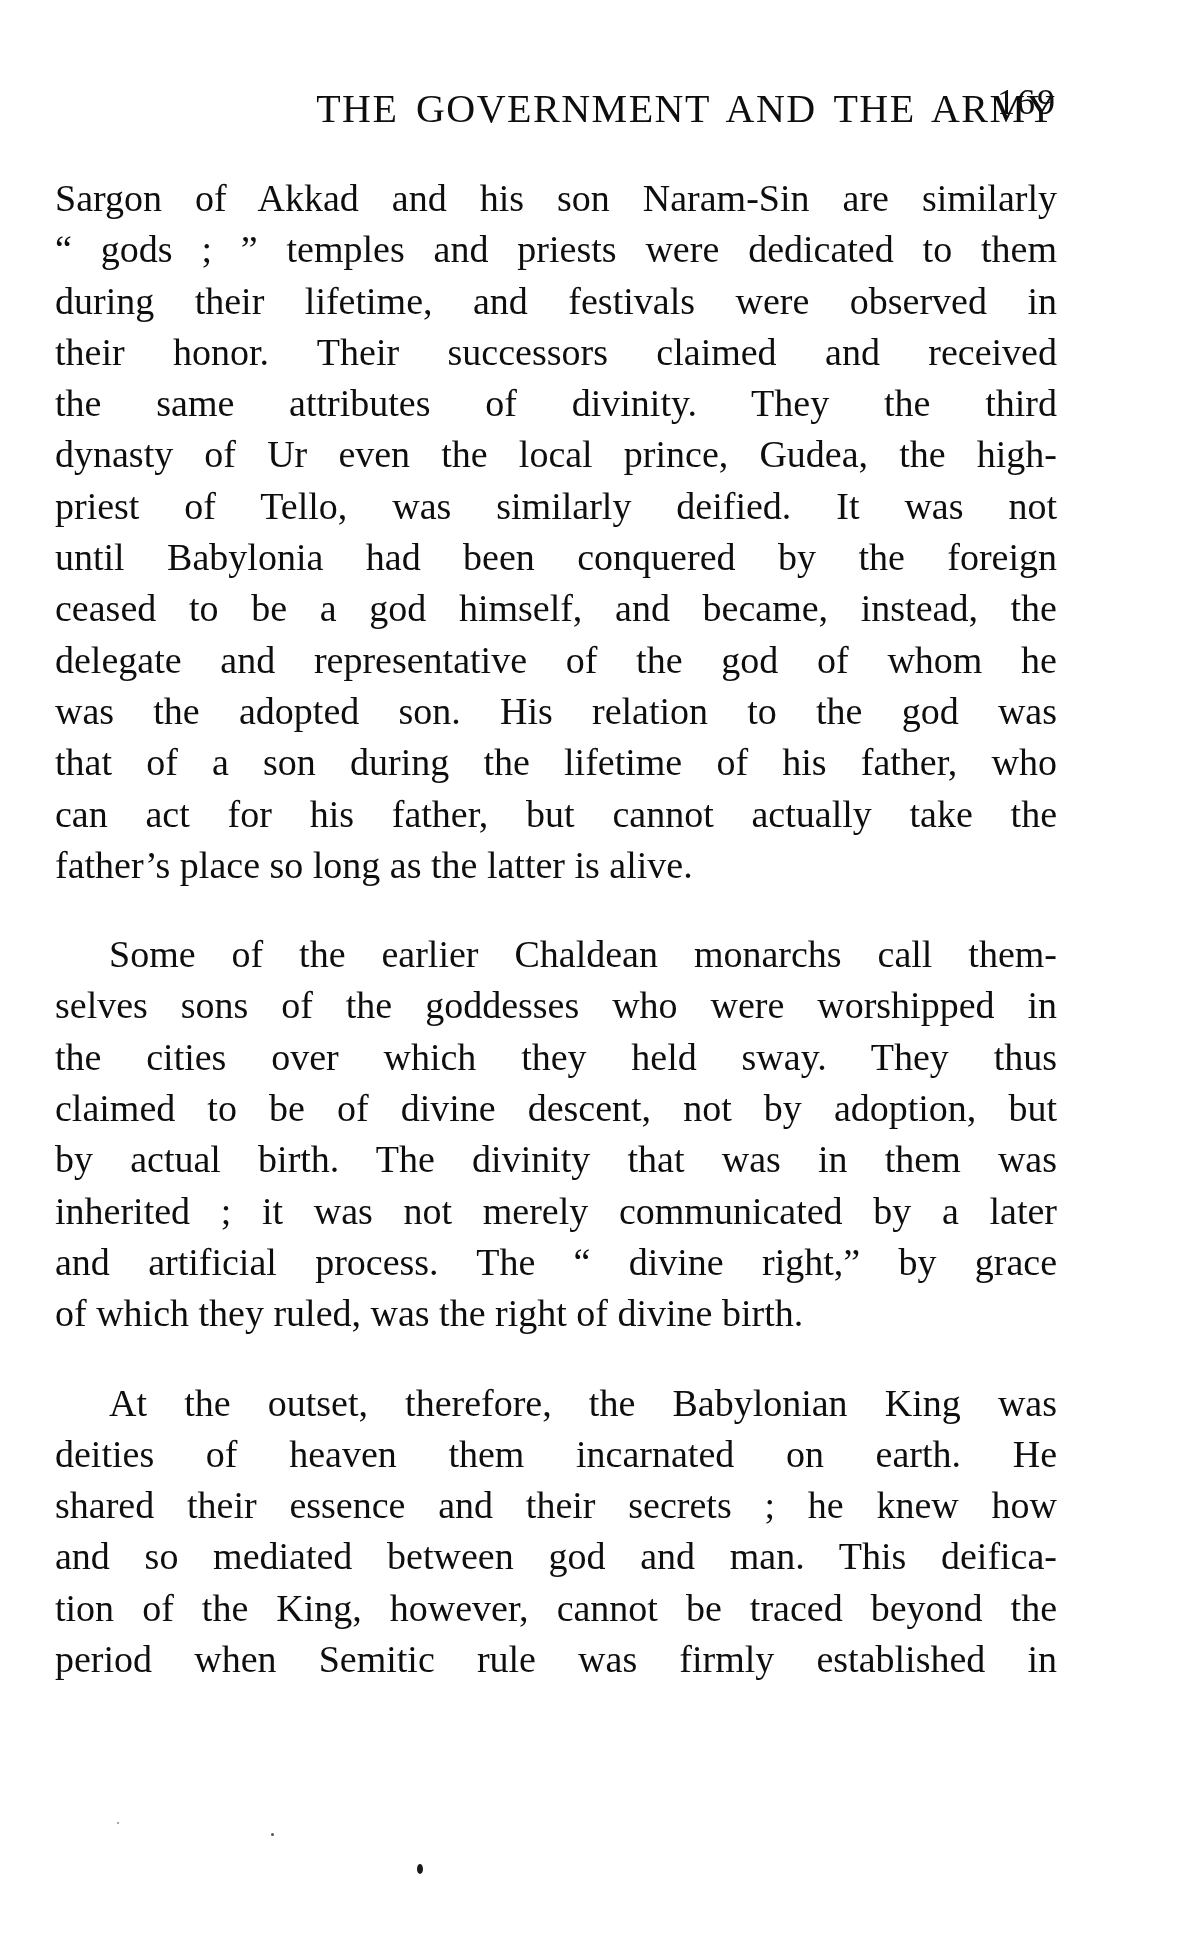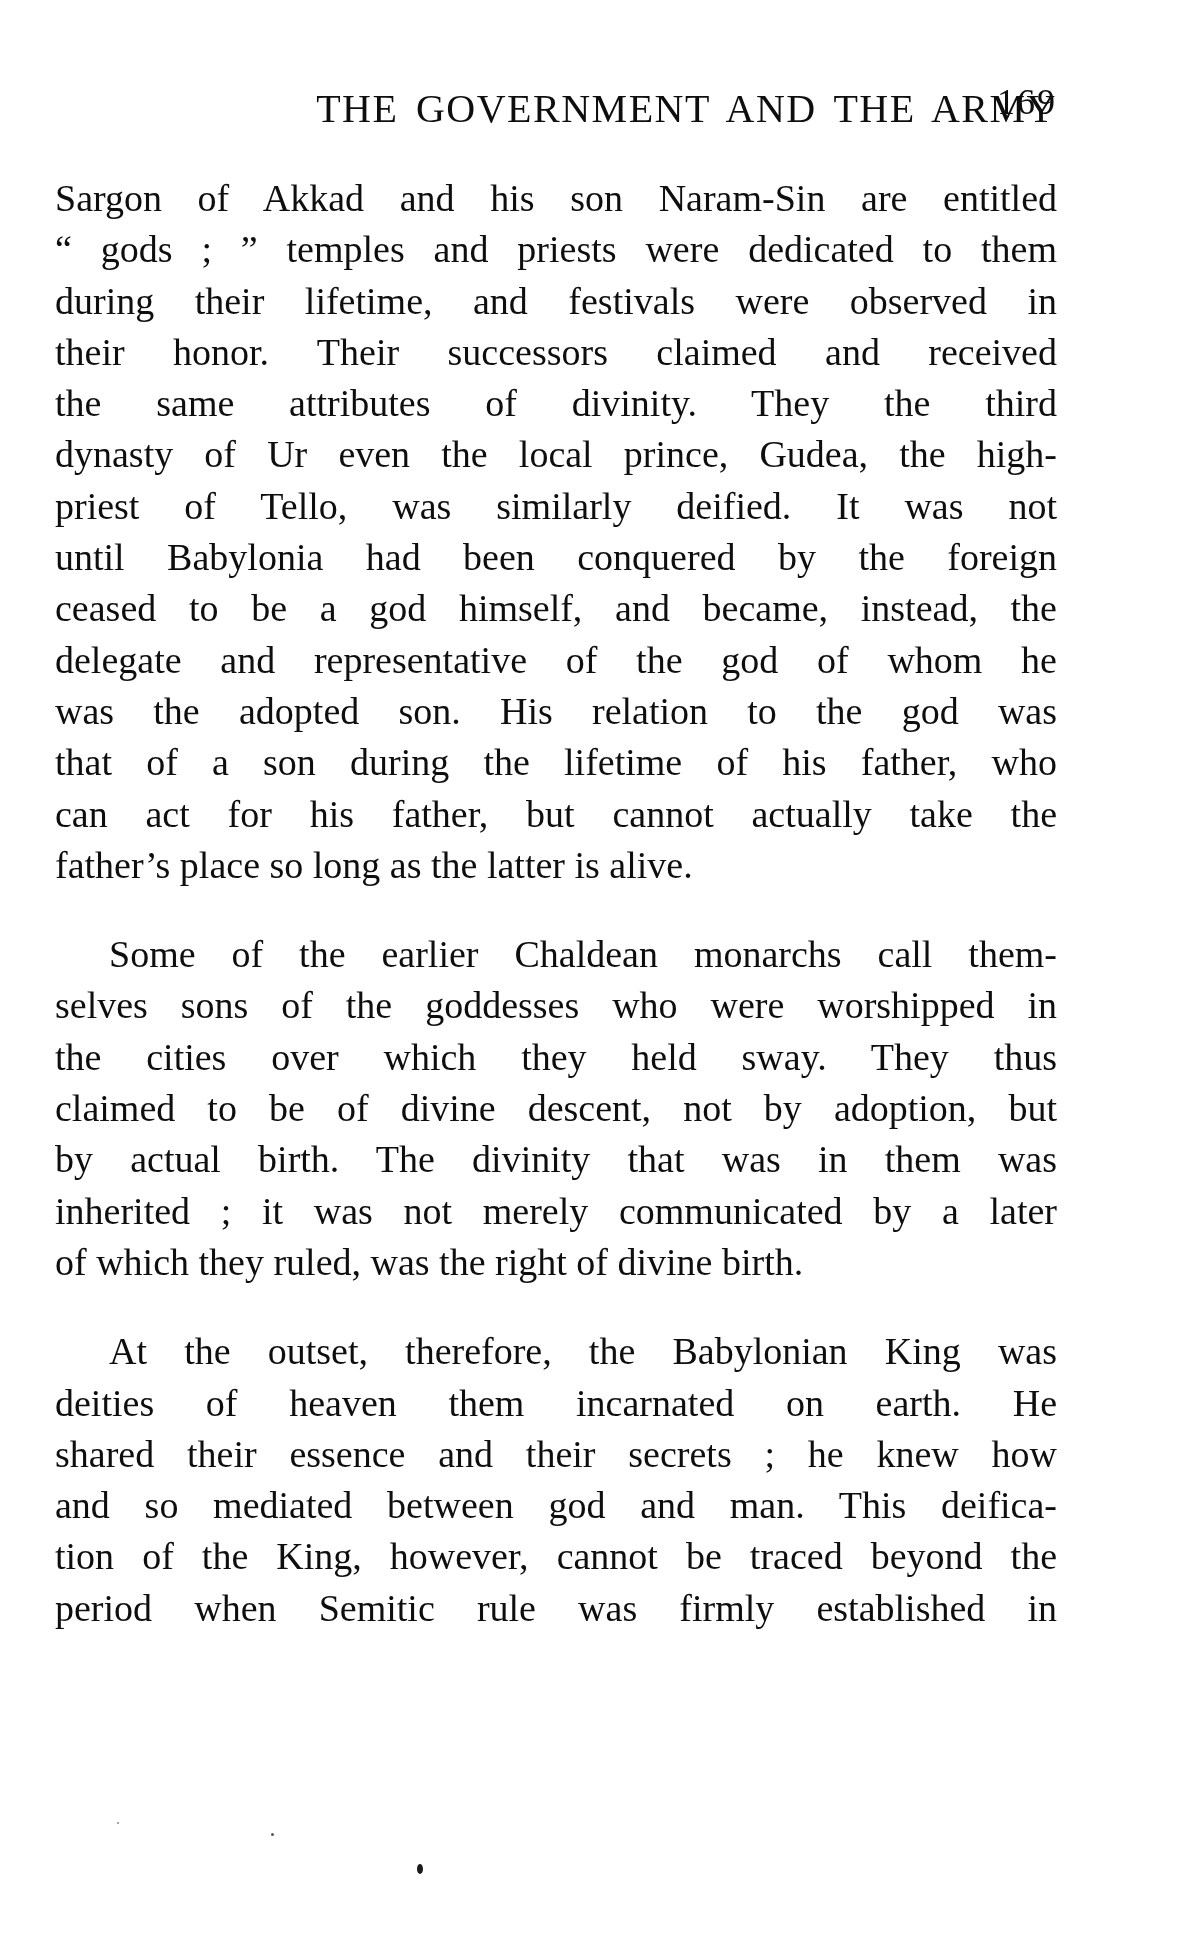--- a/index.html
+++ b/index.html
@@ -70,21 +70,21 @@
 
   <div class="running-header">
     <div class="header-title">THE GOVERNMENT AND THE ARMY</div>
     <div class="page-number">169</div>
   </div>
 
   <div class="body-text">
 
     <p class="para">
       </p>
-      <div class="line">Sargon of Akkad and his son Naram-Sin are entitled</div>
+      <div class="line">Sargon of Akkad and his son Naram-Sin are similarly</div>
       <div class="line">“ gods ; ” temples and priests were dedicated to them</div>
       <div class="line">during their lifetime, and festivals were observed in</div>
       <div class="line">their honor. Their successors claimed and received</div>
       <div class="line">the same attributes of divinity. They the third</div>
       <div class="line">dynasty of Ur even the local prince, Gudea, the high-</div>
       <div class="line">priest of Tello, was similarly deified. It was not</div>
       <div class="line">until Babylonia had been conquered by the foreign</div>
       <div class="line">ceased to be a god himself, and became, instead, the</div>
       <div class="line">delegate and representative of the god of whom he</div>
       <div class="line">was the adopted son. His relation to the god was</div>
@@ -94,20 +94,21 @@
     <p></p>
 
     <p class="para">
       </p>
       <div class="line indent">Some of the earlier Chaldean monarchs call them-</div>
       <div class="line">selves sons of the goddesses who were worshipped in</div>
       <div class="line">the cities over which they held sway. They thus</div>
       <div class="line">claimed to be of divine descent, not by adoption, but</div>
       <div class="line">by actual birth. The divinity that was in them was</div>
       <div class="line">inherited ; it was not merely communicated by a later</div>
+      <div class="line">and artificial process. The “ divine right,” by grace</div>
       <div class="line short">of which they ruled, was the right of divine birth.</div>
     <p></p>
 
     <p class="para">
       </p>
       <div class="line indent">At the outset, therefore, the Babylonian King was</div>
       <div class="line">deities of heaven them incarnated on earth. He</div>
       <div class="line">shared their essence and their secrets ; he knew how</div>
       <div class="line">and so mediated between god and man. This deifica-</div>
       <div class="line">tion of the King, however, cannot be traced beyond the</div>

